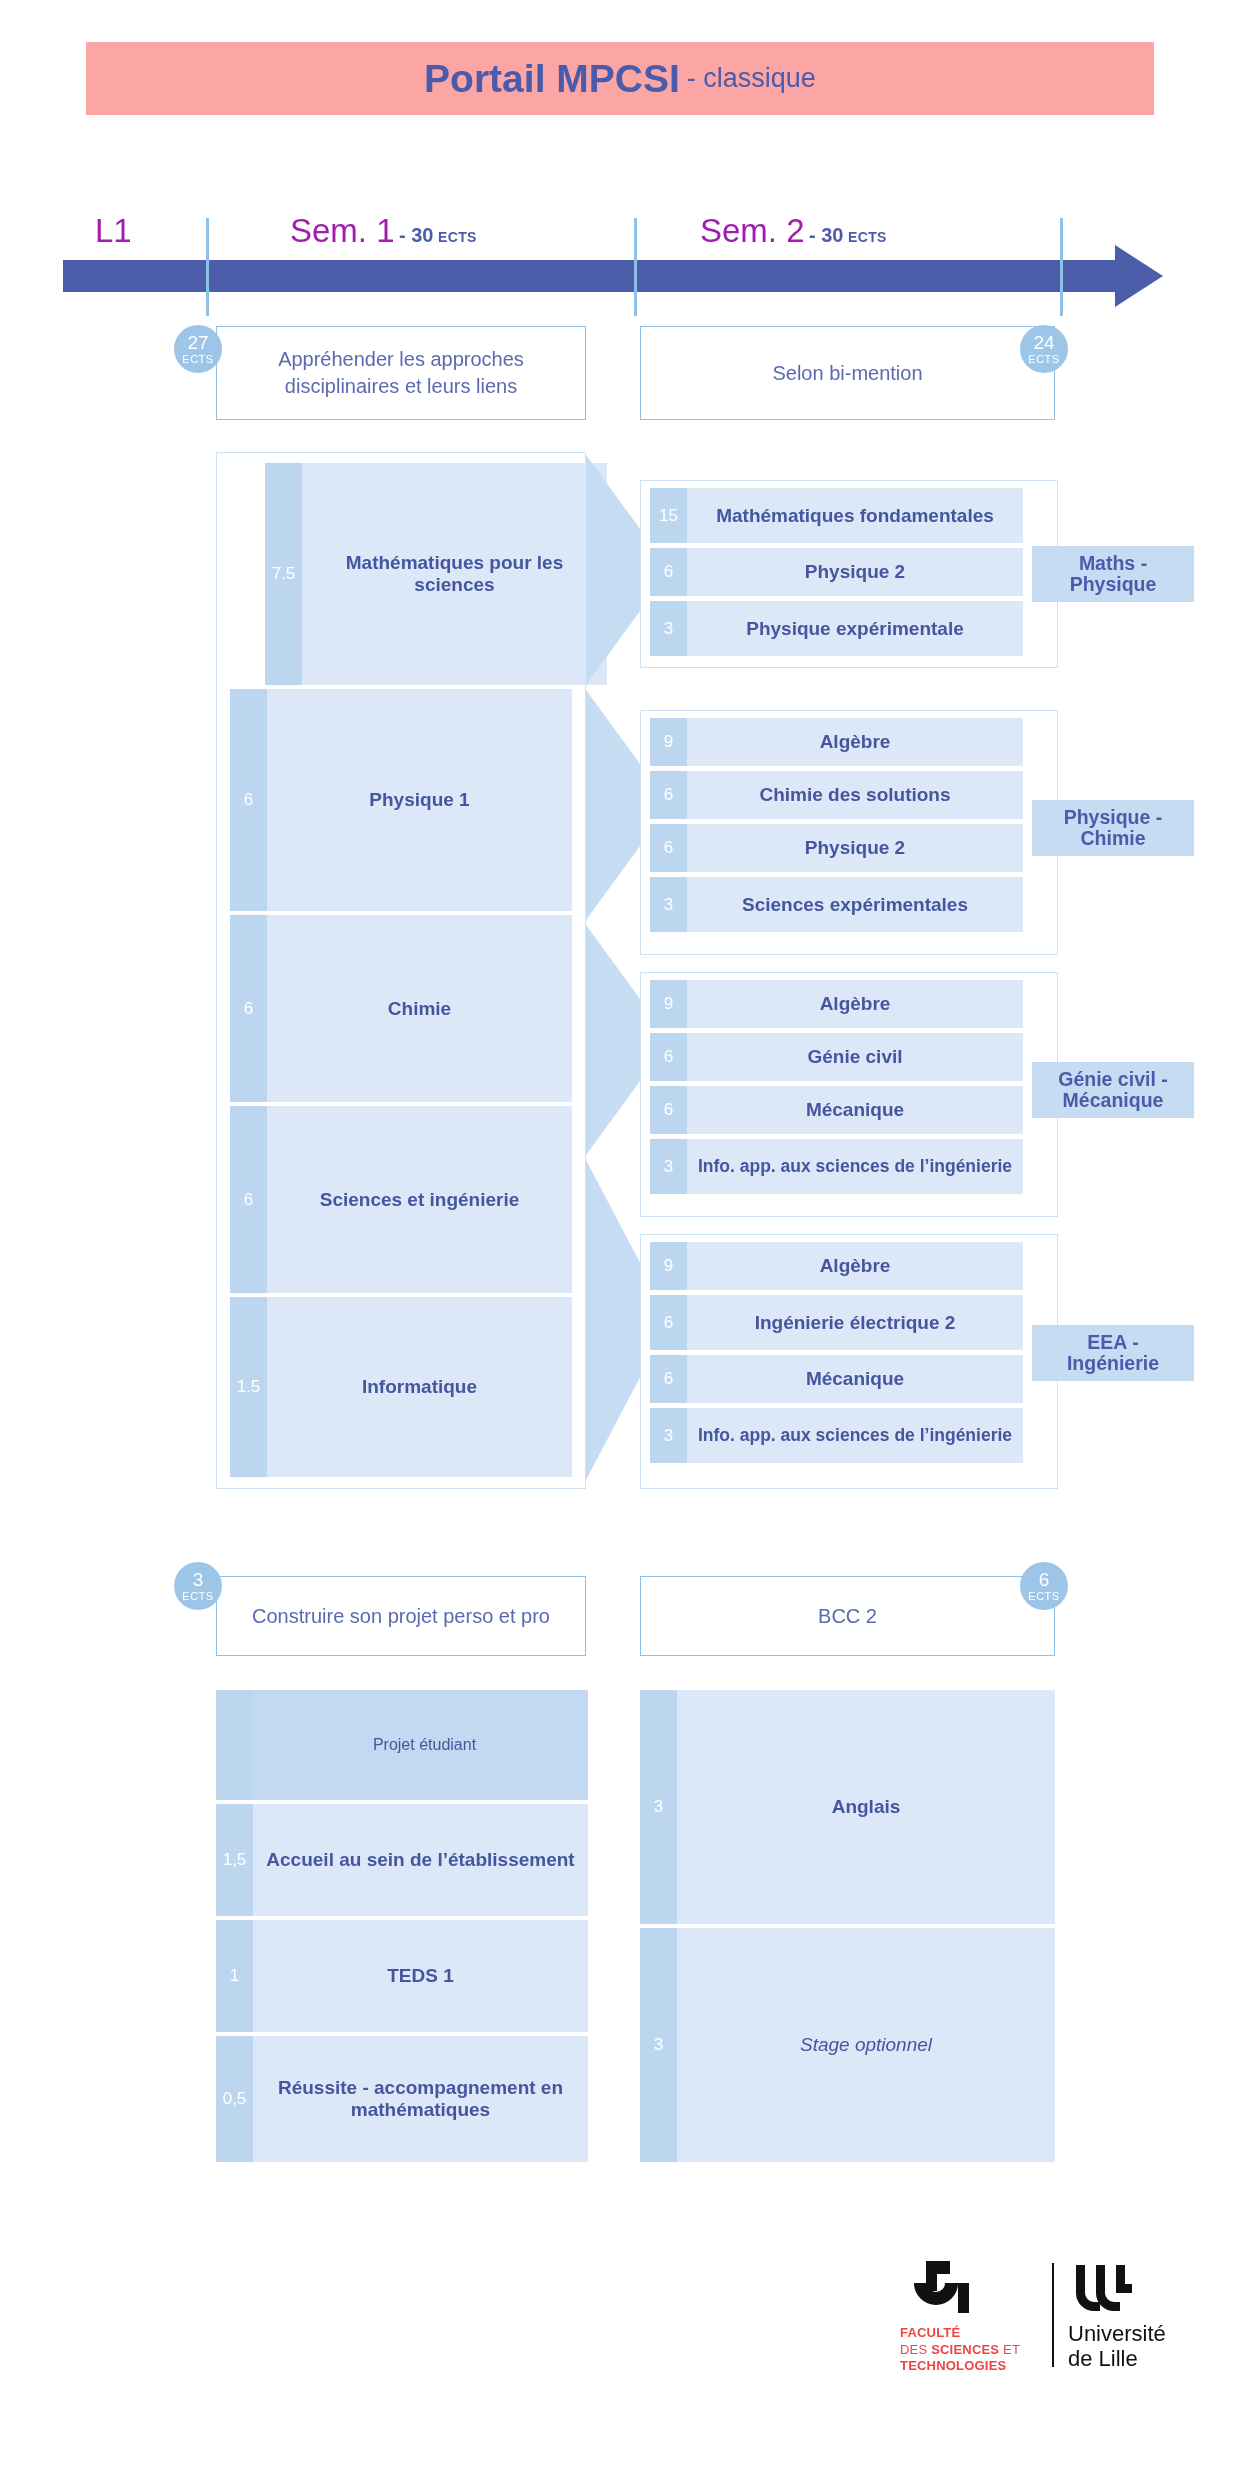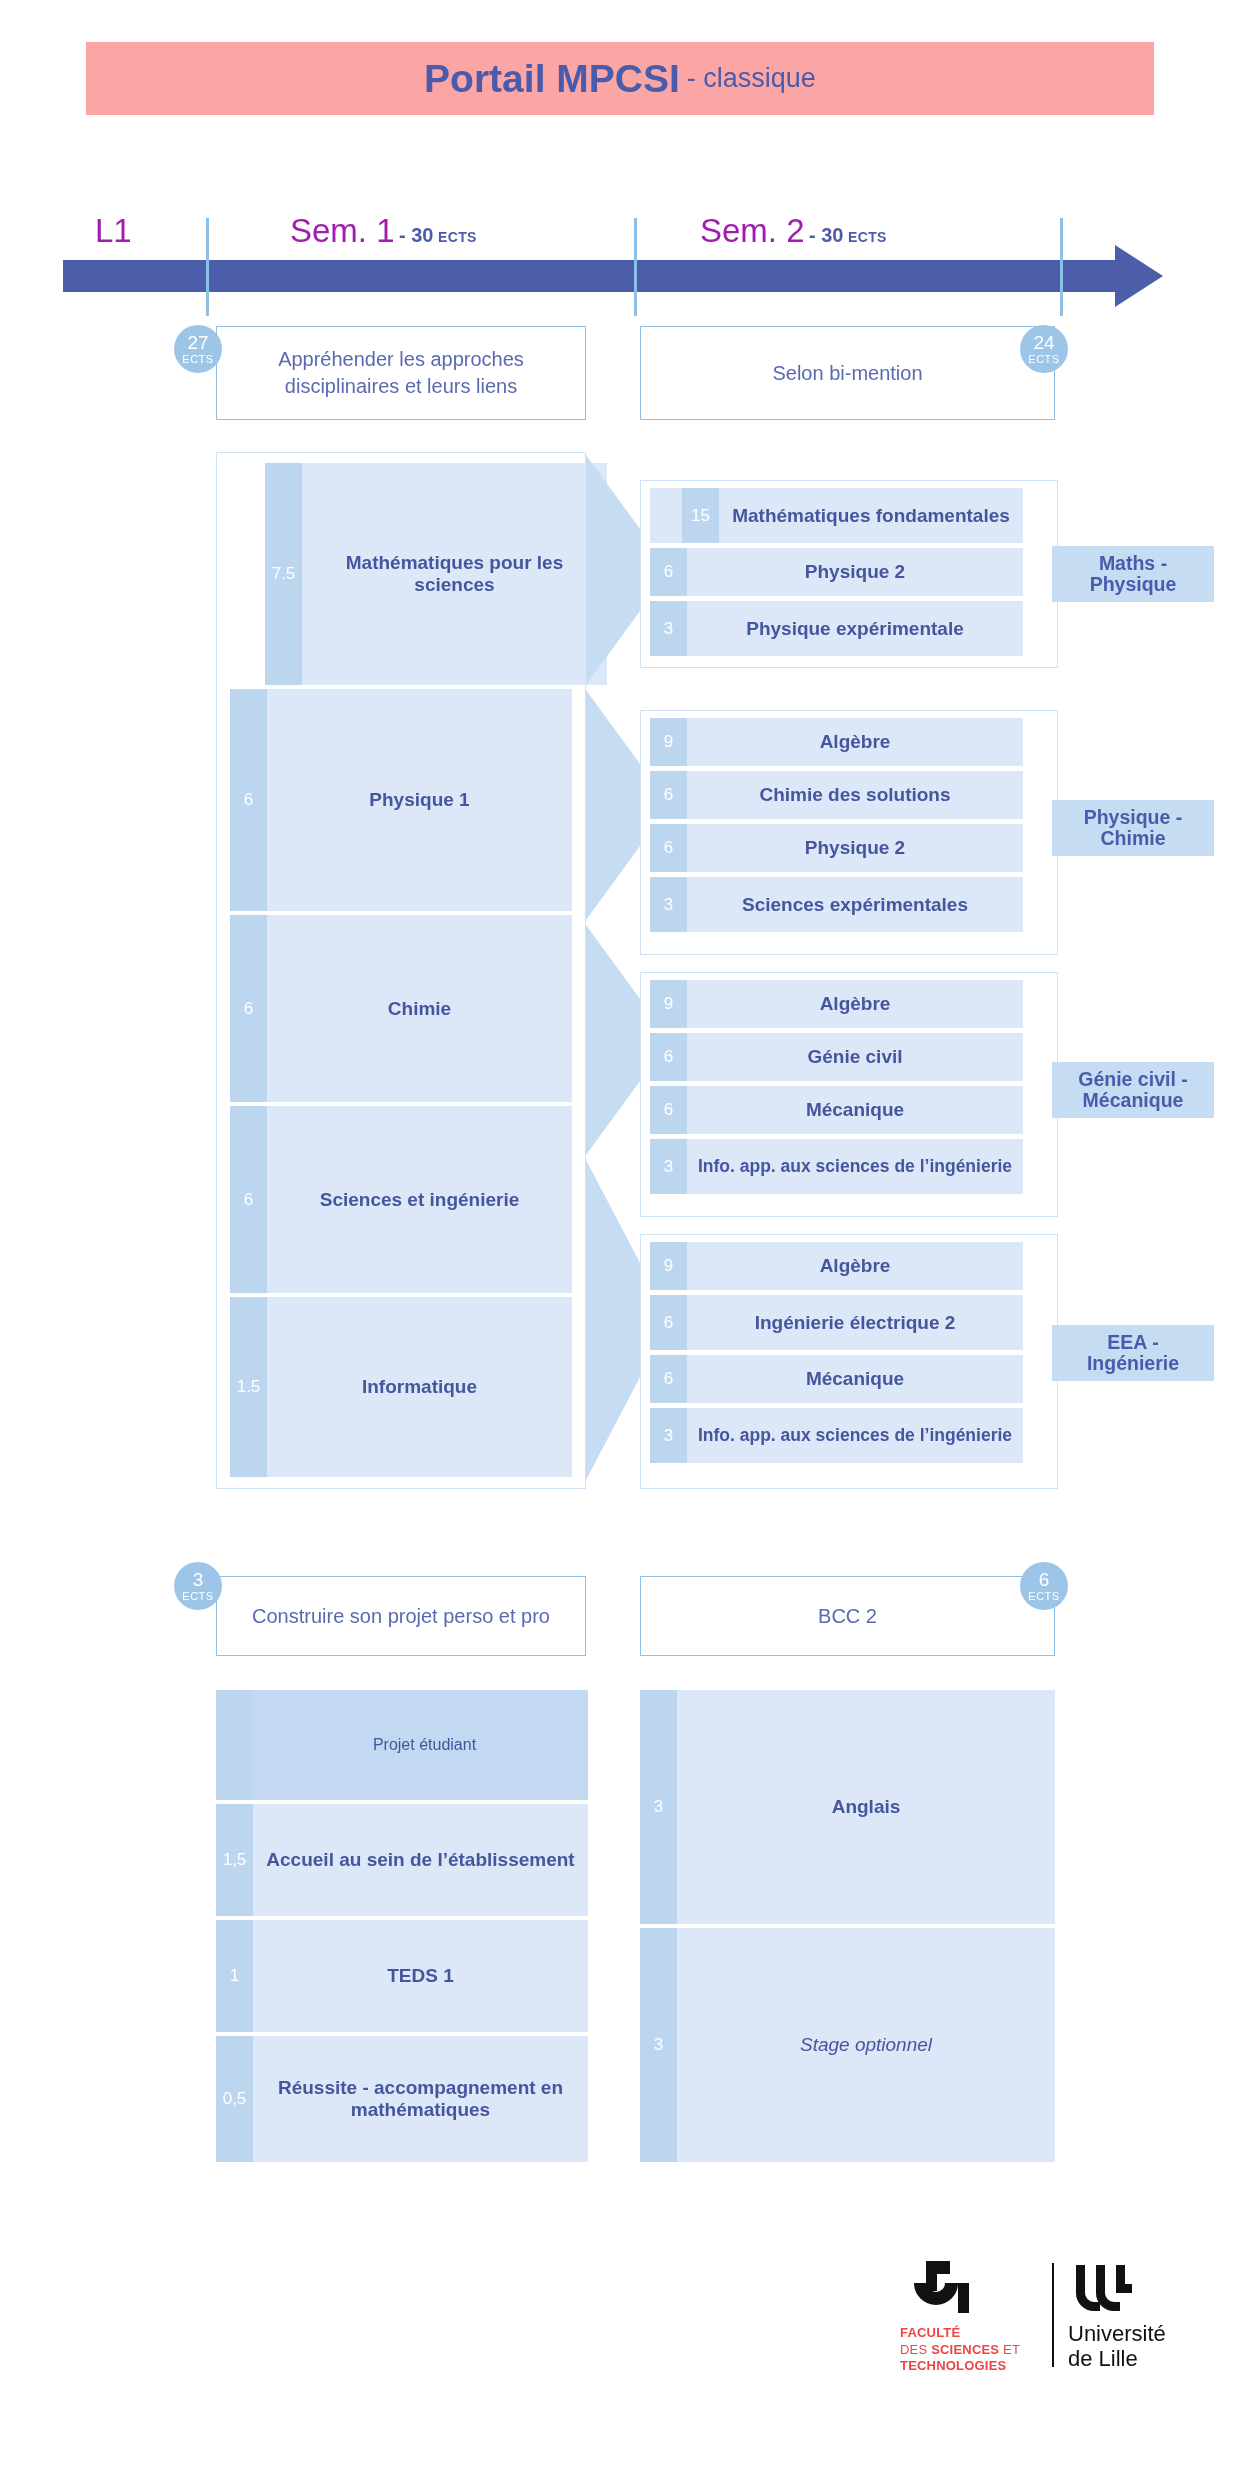--- a/index.html
+++ b/index.html
@@ -68,21 +68,21 @@
   }
   .course.small .cn{font-size:17.5px;}
   .course.plain{background:#c3d9f2;gap:8px;}
   .course.plain .cn{font-weight:normal;font-size:16px;color:#46569e;}
   .course .cn .it{font-style:italic;font-weight:normal;display:block;}
 
   
   .track{
     position:absolute;background:#c5dcf2;color:#4a5bab;font-weight:bold;font-size:19.5px;
     display:flex;align-items:center;justify-content:center;text-align:center;line-height:1.1;
-    box-sizing:border-box;padding:15px 8px;margin-left:20px;
+    box-sizing:border-box;padding:15px 8px;
   }
 
   
   .chev{position:absolute;}
   .chev svg{display:block;}
 
   
   .footer{position:absolute;left:900px;top:2255px;width:290px;height:120px;}
   .logo-div{position:absolute;left:152px;top:8px;width:1.5px;height:104px;background:#111;}
   .fst-mark{position:absolute;left:8px;top:6px;}
@@ -176,21 +176,21 @@
       <polygon points="0,0 84,115 0,230" fill="#c5dcf2"></polygon>
     </svg>
 </div>
 <div class="chev" style="left:586px;top:1160px;">
   <svg width="84" height="320" viewBox="0 0 84 320">
       <polygon points="0,0 84,160 0,320" fill="#c5dcf2"></polygon>
     </svg>
 </div>
 
 <div class="frame" style="left:640px;top:480px;width:418px;height:188px;"></div>
-<div class="course" style="left:650px;top:488px;width:373px;height:55px;padding-left:32px;">
+<div class="course" style="left:650px;top:488px;width:373px;height:55px;">
   <div class="cr">15</div>
   <div class="cn">Mathématiques fondamentales</div>
 </div>
 <div class="course" style="left:650px;top:548px;width:373px;height:48px;">
   <div class="cr">6</div>
   <div class="cn">Physique 2</div>
 </div>
 <div class="course" style="left:650px;top:601px;width:373px;height:55px;">
   <div class="cr">3</div>
   <div class="cn">Physique expérimentale</div>

